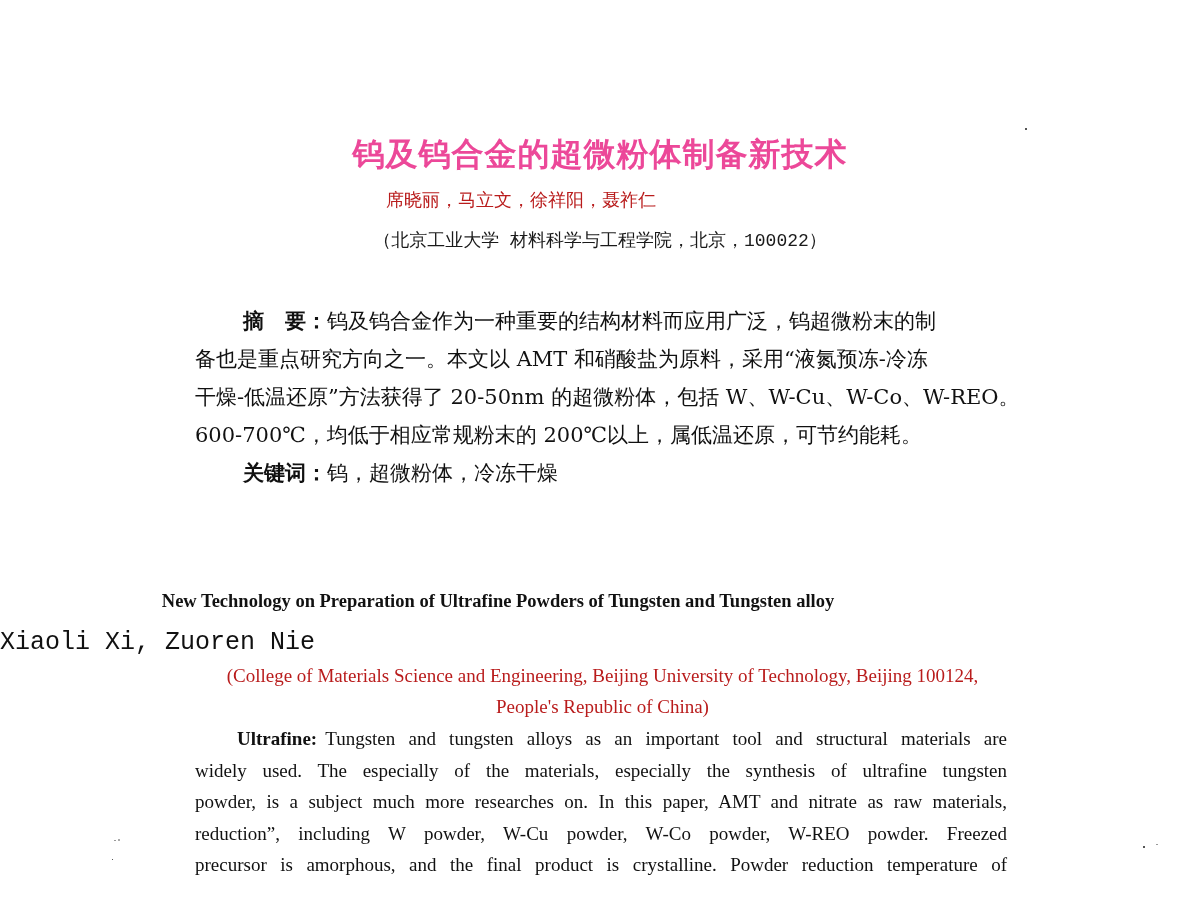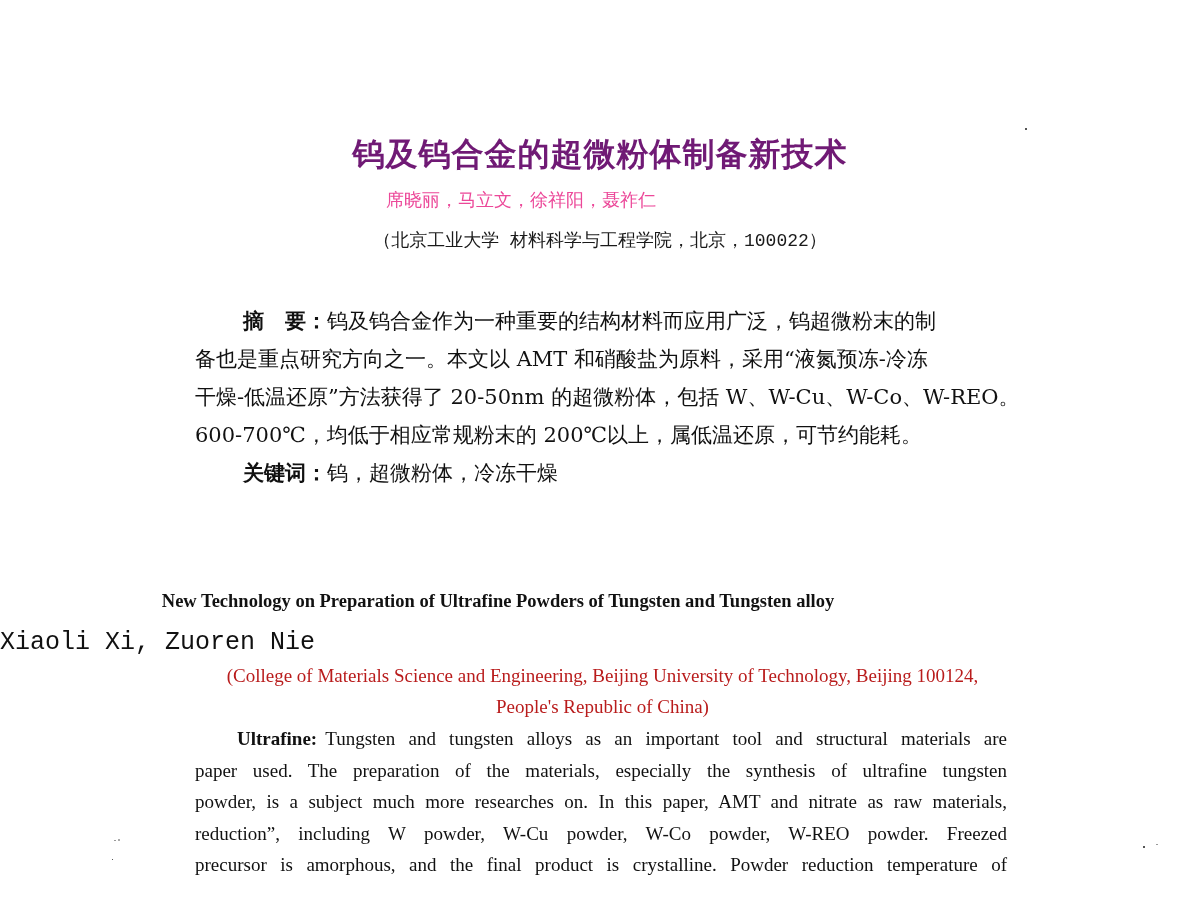--- a/index.html
+++ b/index.html
@@ -22,28 +22,28 @@
   }
   .abs { position: absolute; white-space: nowrap; }
 
   .cn-title {
     left: 0; width: 1200px; top: 133px;
     text-align: center;
     font-family: "DejaVu Sans", sans-serif;
     font-weight: bold;
     font-size: 32px;
     letter-spacing: 1px;
-    color: #701a75;
+    color: #ec4899;
   }
   .cn-authors {
     left: 0; width: 1042px; top: 188px;
     text-align: center;
     font-family: "DejaVu Serif", serif;
     font-size: 18px;
-    color: #ec4899;
+    color: #b91c1c;
   }
   .cn-affil {
     left: 0; width: 1200px; top: 228px;
     text-align: center;
     font-family: Liberation Mono, monospace;
     font-size: 18px;
     color: #1a1a1a;
   }
 
   .cn-abs {
@@ -133,21 +133,21 @@
   <div class="abs en-authors">Xiaoli Xi, Zuoren Nie</div>
   <div class="abs en-affil">
     <div>(College of Materials Science and Engineering, Beijing University of Technology, Beijing 100124,</div>
     <div>People's Republic of China)</div>
   </div>
 
   <div class="abs en-abs">
     <div class="line indent">
       <strong>Ultrafine:</strong><span>Tungsten and tungsten alloys as an important tool and structural materials are</span>
     </div>
-    <div class="line">paper used. The preparation of the materials, especially the synthesis of ultrafine tungsten</div>
+    <div class="line">widely used. The especially of the materials, especially the synthesis of ultrafine tungsten</div>
     <div class="line">powder, is a subject much more researches on. In this paper, AMT and nitrate as raw materials,</div>
     <div class="line">reduction”, including W powder, W-Cu powder, W-Co powder, W-REO powder. Freezed</div>
     <div class="line">precursor is amorphous, and the final product is crystalline. Powder reduction temperature of</div>
   </div>
 
   <div class="speck" style="left:1025px;top:128px;width:2px;height:2px;"></div>
   <div class="speck" style="left:1143px;top:846px;width:2px;height:2px;"></div>
   <div class="speck" style="left:1156px;top:844px;width:2px;height:1px;background:#999;"></div>
   <div class="speck" style="left:114px;top:840px;width:2px;height:1px;background:#999;"></div>
   <div class="speck" style="left:118px;top:839px;width:2px;height:2px;background:#aaa;"></div>

